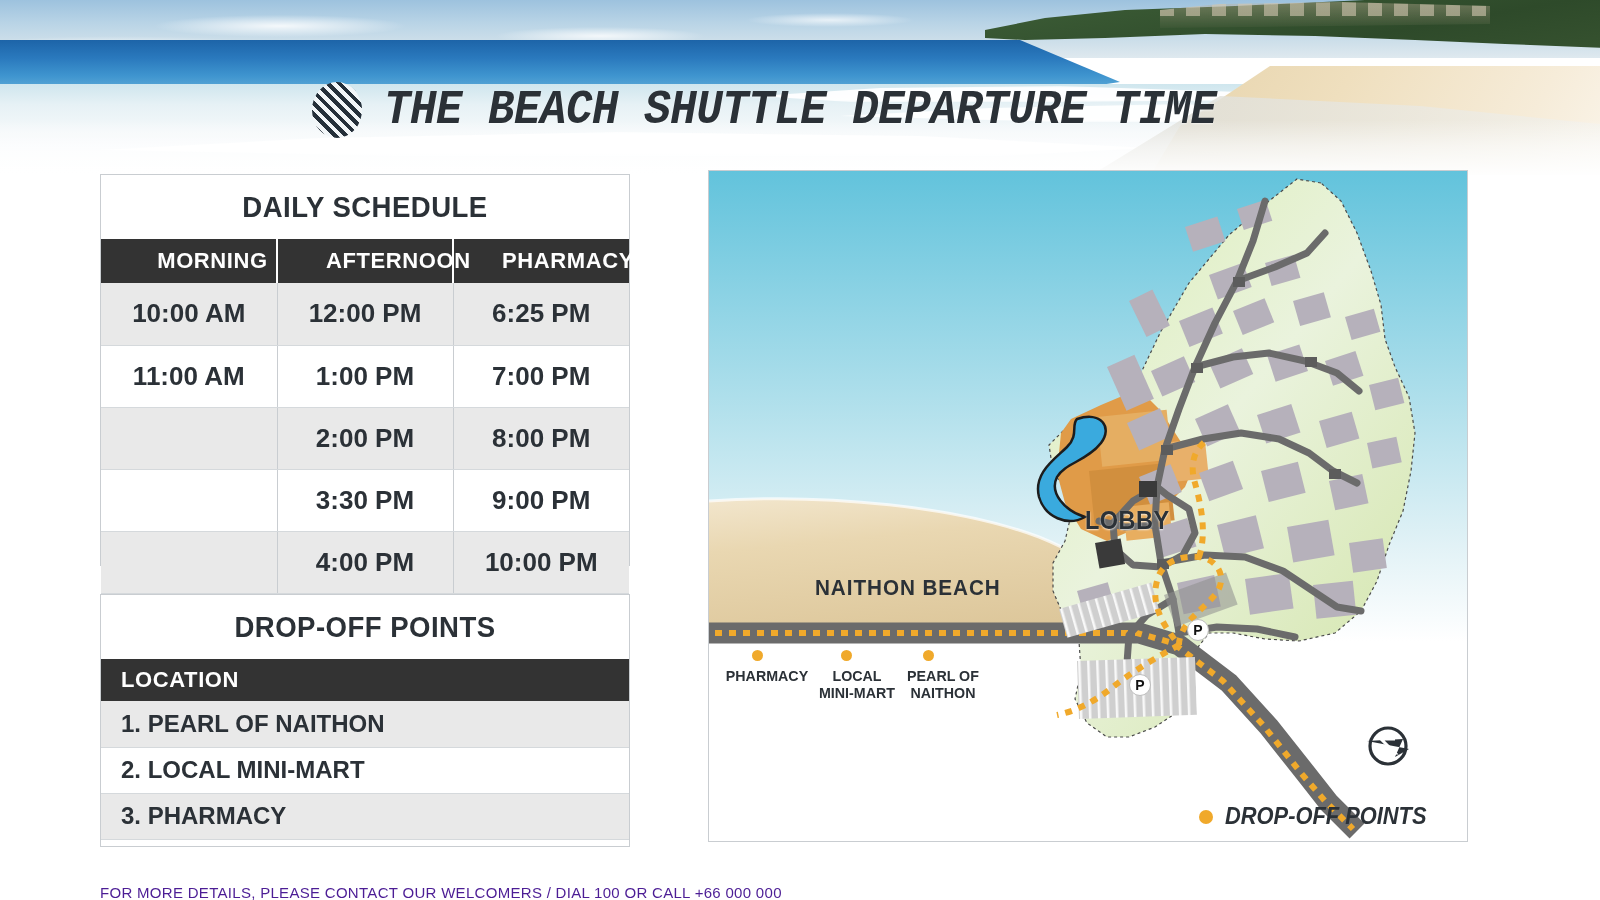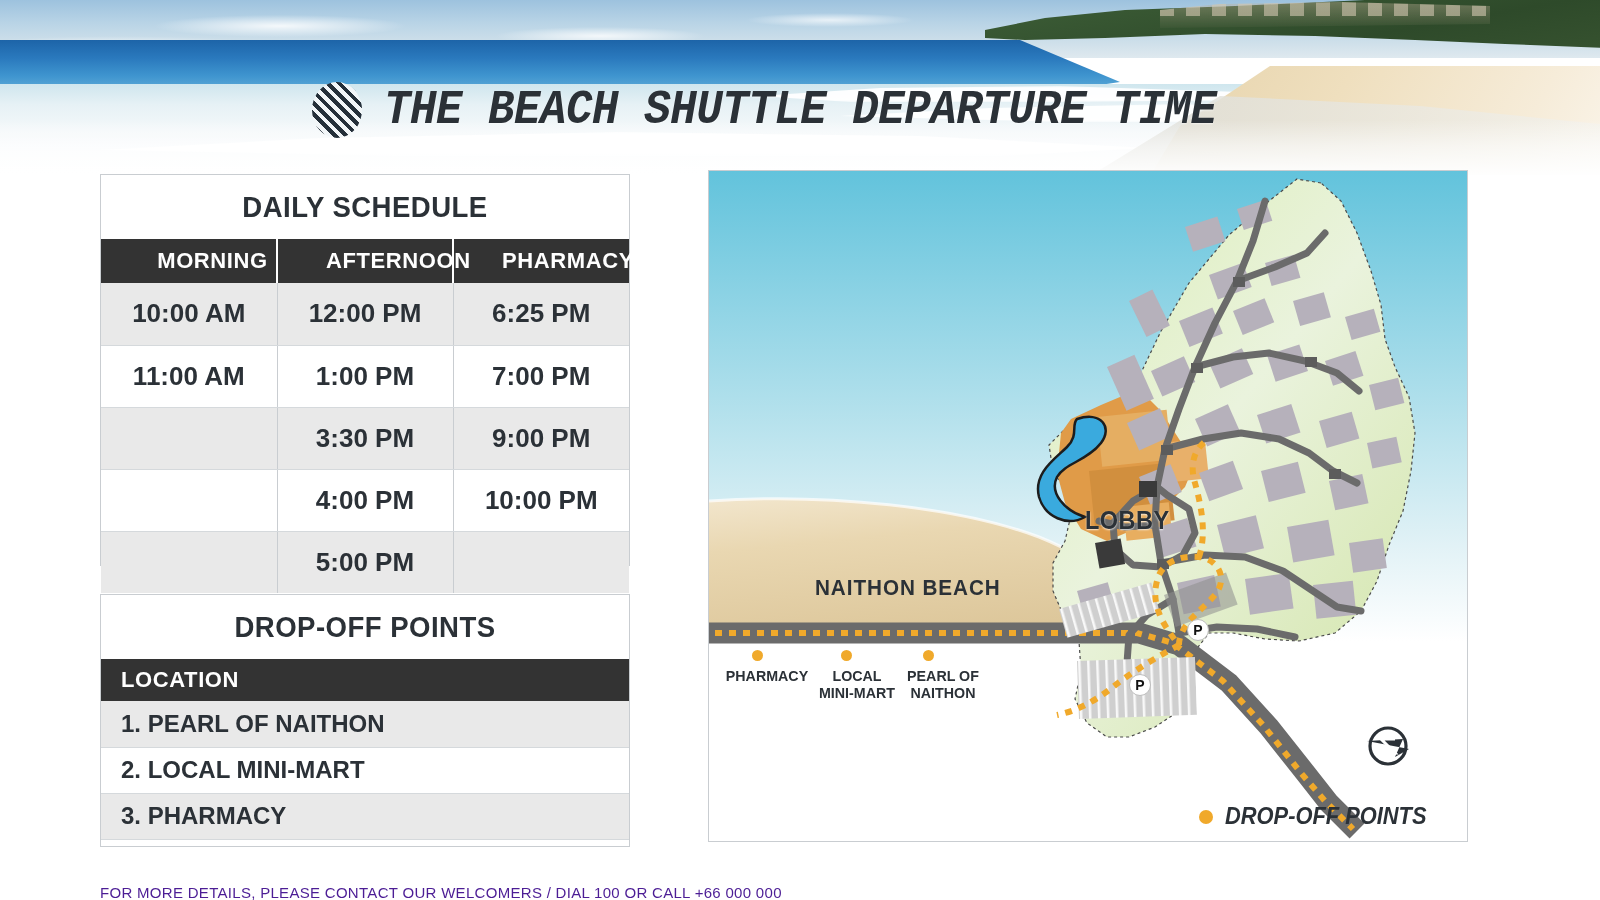--- a/index.html
+++ b/index.html
@@ -217,20 +217,25 @@
       <tbody>
         <tr>
           <td>10:00 AM</td>
           <td>12:00 PM</td>
           <td>6:25 PM</td>
         </tr>
         <tr>
           <td>11:00 AM</td>
           <td>1:00 PM</td>
           <td>7:00 PM</td>
+        </tr>
+        <tr>
+          <td></td>
+          <td>2:00 PM</td>
+          <td>8:00 PM</td>
         </tr>
         <tr>
           <td></td>
           <td>3:30 PM</td>
           <td>9:00 PM</td>
         </tr>
         <tr>
           <td></td>
           <td>4:00 PM</td>
           <td>10:00 PM</td>

